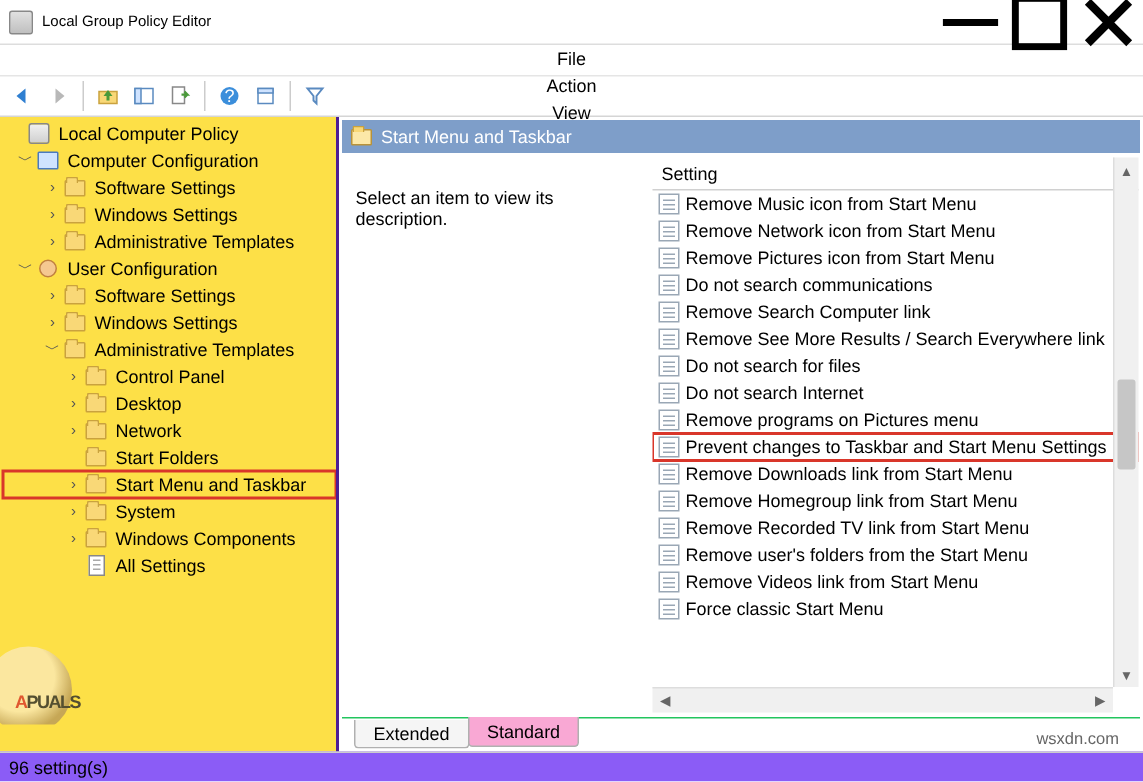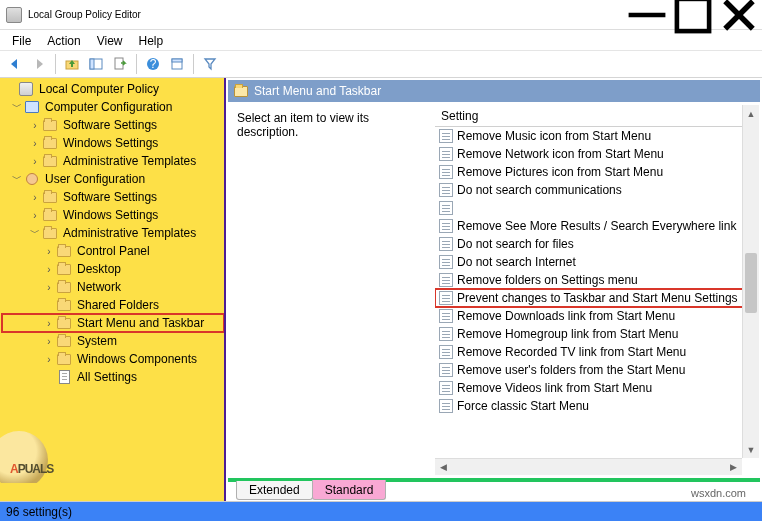--- a/index.html
+++ b/index.html
@@ -5,21 +5,21 @@
 * { margin: 0; padding: 0; box-sizing: border-box; font-family: "Segoe UI", Tahoma, sans-serif; font-size: 12px; }
 body { background: #fff; width: 762px; height: 521px; overflow: hidden; position: relative; }
 
 
 .titlebar { height: 30px; display: flex; align-items: center; border-bottom: 1px solid #ddd; }
 .titlebar .app-icon { width: 16px; height: 16px; margin: 0 6px; background: linear-gradient(#e0e0e0,#c0c0c0); border: 1px solid #888; border-radius: 2px; }
 .titlebar .title { flex: 1; font-size: 10px; color: #000; }
 .winbtn { width: 46px; height: 30px; display: flex; align-items: center; justify-content: center; color: #333; }
 
 
-.menubar { height: 20px; display: flex; align-items: flex-end; padding: 0 4px; }
+.menubar { height: 20px; display: flex; align-items: center; padding: 0 4px; flex-direction: column; }
 .menubar span { padding: 2px 8px; font-size: 12px; }
 
 
 .toolbar { height: 28px; display: flex; align-items: center; padding: 0 4px; border-top: 1px solid #e5e5e5; border-bottom: 1px solid #d5d5d5; gap: 2px; background: #fff; }
 .tbtn { width: 22px; height: 22px; display: flex; align-items: center; justify-content: center; border: 1px solid transparent; }
 .tbtn svg { width: 16px; height: 16px; }
 .tsep { width: 1px; height: 20px; background: #ccc; margin: 0 3px; }
 
 
 .main { display: flex; height: 423px; }
@@ -51,47 +51,47 @@
 
 .watermark { position: absolute; left: 0; bottom: 18px; width: 120px; height: 70px; overflow: hidden; pointer-events: none; opacity: 0.8; }
 .watermark .face { position: absolute; left: -10px; bottom: -6px; width: 58px; height: 58px; border-radius: 50%; background: radial-gradient(circle at 40% 35%, #fbe9b6 0 45%, #b99a5a 70%); }
 .watermark .txt { position: absolute; left: 10px; bottom: 4px; font-size: 24px; font-weight: 600; color: #2b2b2b; letter-spacing: -1px; }
 .watermark .txt b { color: #d9362a; }
 
 
 .band { height: 22px; background: #7e9ec9; color: #fff; display: flex; align-items: center; padding: 0 6px; margin: 2px 2px 0 2px; gap: 6px; }
 .band .folder { background: #fce8a8; border-color: #b8923a; }
 .right-body { flex: 1; display: flex; margin: 2px; border: 1px solid #fff; }
-.desc-col { width: 205px; padding: 6px 8px; font-size: 12px; color: #000; }
+.desc-col { width: 205px; padding: 6px 8px; font-size: 12px; color: #000; margin-top: 14px; }
 .list-col { flex: 1; border-left: 1px solid transparent; position: relative; display: flex; flex-direction: column; }
 .list-header { height: 22px; border-bottom: 1px solid #d0d0d0; display: flex; align-items: center; padding-left: 6px; background: #fff; }
 .list-scroll { flex: 1; overflow: hidden; position: relative; }
 .list-row { display: flex; align-items: center; height: 18px; padding-left: 4px; gap: 4px; white-space: nowrap; }
 .list-row .sicon { width: 14px; height: 14px; border: 1px solid #9aa7b5; background: #fff; position: relative; }
 .list-row .sicon::before { content: ""; position: absolute; left: 2px; right: 2px; top: 3px; height: 1px; background: #9aa7b5; box-shadow: 0 3px 0 #9aa7b5, 0 6px 0 #9aa7b5; }
 .list-row.hl { outline: 2px solid #d9362a; outline-offset: -1px; }
 
 
 .vscroll { position: absolute; right: 0; top: 0; bottom: 17px; width: 17px; background: #f0f0f0; border-left: 1px solid #ddd; }
 .vscroll .thumb { position: absolute; left: 2px; right: 2px; top: 148px; height: 60px; background: #c6c6c6; border-radius: 2px; }
 .vscroll .arr { position: absolute; left: 0; right: 0; height: 17px; display: flex; align-items: center; justify-content: center; color: #666; font-size: 9px; }
 .vscroll .arr.up { top: 0; }
 .vscroll .arr.dn { bottom: 0; }
 .hscroll { position: absolute; left: 0; right: 17px; bottom: 0; height: 17px; background: #f0f0f0; border-top: 1px solid #ddd; }
 .hscroll .arr { position: absolute; top: 0; bottom: 0; width: 17px; display: flex; align-items: center; justify-content: center; color: #666; font-size: 9px; }
 .hscroll .arr.l { left: 0; }
 .hscroll .arr.r { right: 0; }
 
 
-.tabs { height: 21px; display: flex; align-items: center; padding-left: 8px; border-top: 4px solid #22c55e; margin: 0 2px 2px 2px; }
+.tabs { height: 21px; display: flex; align-items: flex-end; padding-left: 8px; border-top: 1px solid #22c55e; margin: 0 2px 2px 2px; }
 .tab { padding: 2px 12px; border: 1px solid #b0b0b0; border-top: none; background: #f5f5f5; font-size: 12px; margin-right: -1px; border-radius: 0 0 3px 3px; }
 .tab.active { background: #f9a8d4; font-weight: 400; position: relative; top: -1px; padding-top: 3px; }
 
 
-.statusbar { position: absolute; left: 0; right: 0; bottom: 0; height: 20px; border-top: 1px solid #ccc; display: flex; align-items: center; padding: 0 6px; font-size: 12px; background: #3b82f6; }
+.statusbar { position: absolute; left: 0; right: 0; bottom: 0; height: 20px; border-top: 1px solid #ccc; display: flex; align-items: center; padding: 0 6px; font-size: 12px; background: #8b5cf6; }
 
 
 .origin { position: absolute; right: 16px; bottom: 22px; font-size: 11px; color: #666; }
 </style>
 </head>
 <body>
 
 <div class="titlebar">
   <div class="app-icon"></div>
   <div class="title">Local Group Policy Editor</div>
@@ -259,21 +259,21 @@
           <span class="ticon">
             <span class="folder"></span>
           </span>
           <span class="label">Network</span>
         </div>
       <div class="tree-row d3">
           <span class="twisty"></span>
           <span class="ticon">
             <span class="folder"></span>
           </span>
-          <span class="label">Shared Folders</span>
+          <span class="label">Start Folders</span>
         </div>
       <div class="tree-row d3 selected">
           <span class="twisty">›</span>
           <span class="ticon">
             <span class="folder"></span>
           </span>
           <span class="label">Start Menu and Taskbar</span>
         </div>
       <div class="tree-row d3">
           <span class="twisty">›</span>
@@ -329,36 +329,37 @@
             <div class="list-row">
               <span class="sicon"></span>
               <span>Remove Pictures icon from Start Menu</span>
             </div>
             <div class="list-row">
               <span class="sicon"></span>
               <span>Do not search communications</span>
             </div>
             <div class="list-row">
               <span class="sicon"></span>
+              <span>Remove Search Computer link</span>
             </div>
             <div class="list-row">
               <span class="sicon"></span>
               <span>Remove See More Results / Search Everywhere link</span>
             </div>
             <div class="list-row">
               <span class="sicon"></span>
               <span>Do not search for files</span>
             </div>
             <div class="list-row">
               <span class="sicon"></span>
               <span>Do not search Internet</span>
             </div>
             <div class="list-row">
               <span class="sicon"></span>
-              <span>Remove folders on Settings menu</span>
+              <span>Remove programs on Pictures menu</span>
             </div>
             <div class="list-row hl">
               <span class="sicon"></span>
               <span>Prevent changes to Taskbar and Start Menu Settings</span>
             </div>
             <div class="list-row">
               <span class="sicon"></span>
               <span>Remove Downloads link from Start Menu</span>
             </div>
             <div class="list-row">

